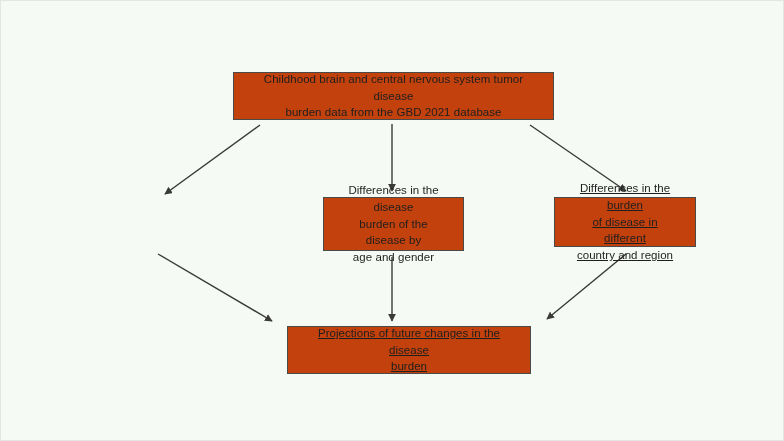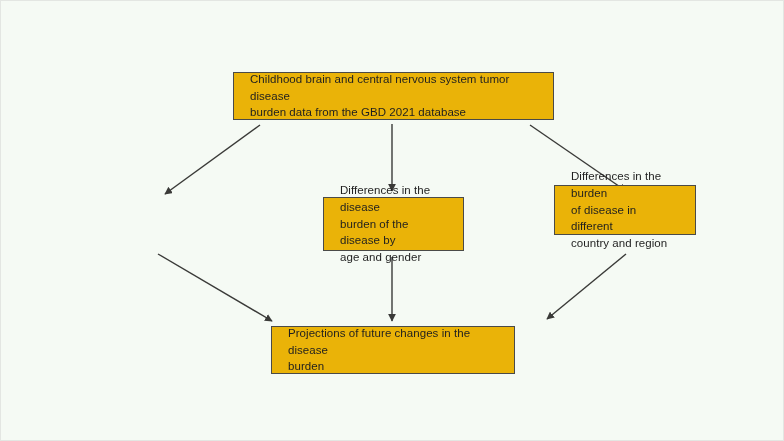--- a/index.html
+++ b/index.html
@@ -22,42 +22,42 @@
     position: absolute;
     left: 0;
     top: 0;
     width: 784px;
     height: 441px;
     pointer-events: none;
   }
   .node {
     position: absolute;
     box-sizing: border-box;
-    background: #eab308;
+    background: #c2410c;
     border: 1.5px solid #4a4a48;
     display: flex;
     align-items: center;
     justify-content: center;
-    text-align: left;
+    text-align: center;
     color: #1f1f1f;
     font-size: 11.5px;
     line-height: 1.45;
     letter-spacing: 0.05px;
     padding: 4px 16px;
   }
   .node-label {
     display: block;
     width: 100%;
     white-space: pre-line;
   }
   #node-root   { left: 232px; top: 71px;  width: 321px; height: 48px; }
   #node-trends { left: 88px;  top: 202px; width: 147px; height: 44px; }
   #node-agesex { left: 322px; top: 196px; width: 141px; height: 54px; }
-  #node-region { left: 553px; top: 184px; width: 142px; height: 50px; }
-  #node-proj   { left: 270px; top: 325px; width: 244px; height: 48px; }
+  #node-region { left: 553px; top: 196px; width: 142px; height: 50px; text-decoration: underline; }
+  #node-proj   { left: 286px; top: 325px; width: 244px; height: 48px; text-decoration: underline; }
 </style>
 </head>
 <body>
 
 <div id="canvas">
 
   <svg id="arrow-layer" viewBox="0 0 784 441" width="784" height="441" aria-hidden="true">
     <defs>
       <marker id="ah" viewBox="0 0 10 10" refX="9" refY="5" markerWidth="5.5" markerHeight="5.5" orient="auto-start-reverse">
         <path d="M 0 0 L 10 5 L 0 10 z" fill="#3a3a38"></path>

